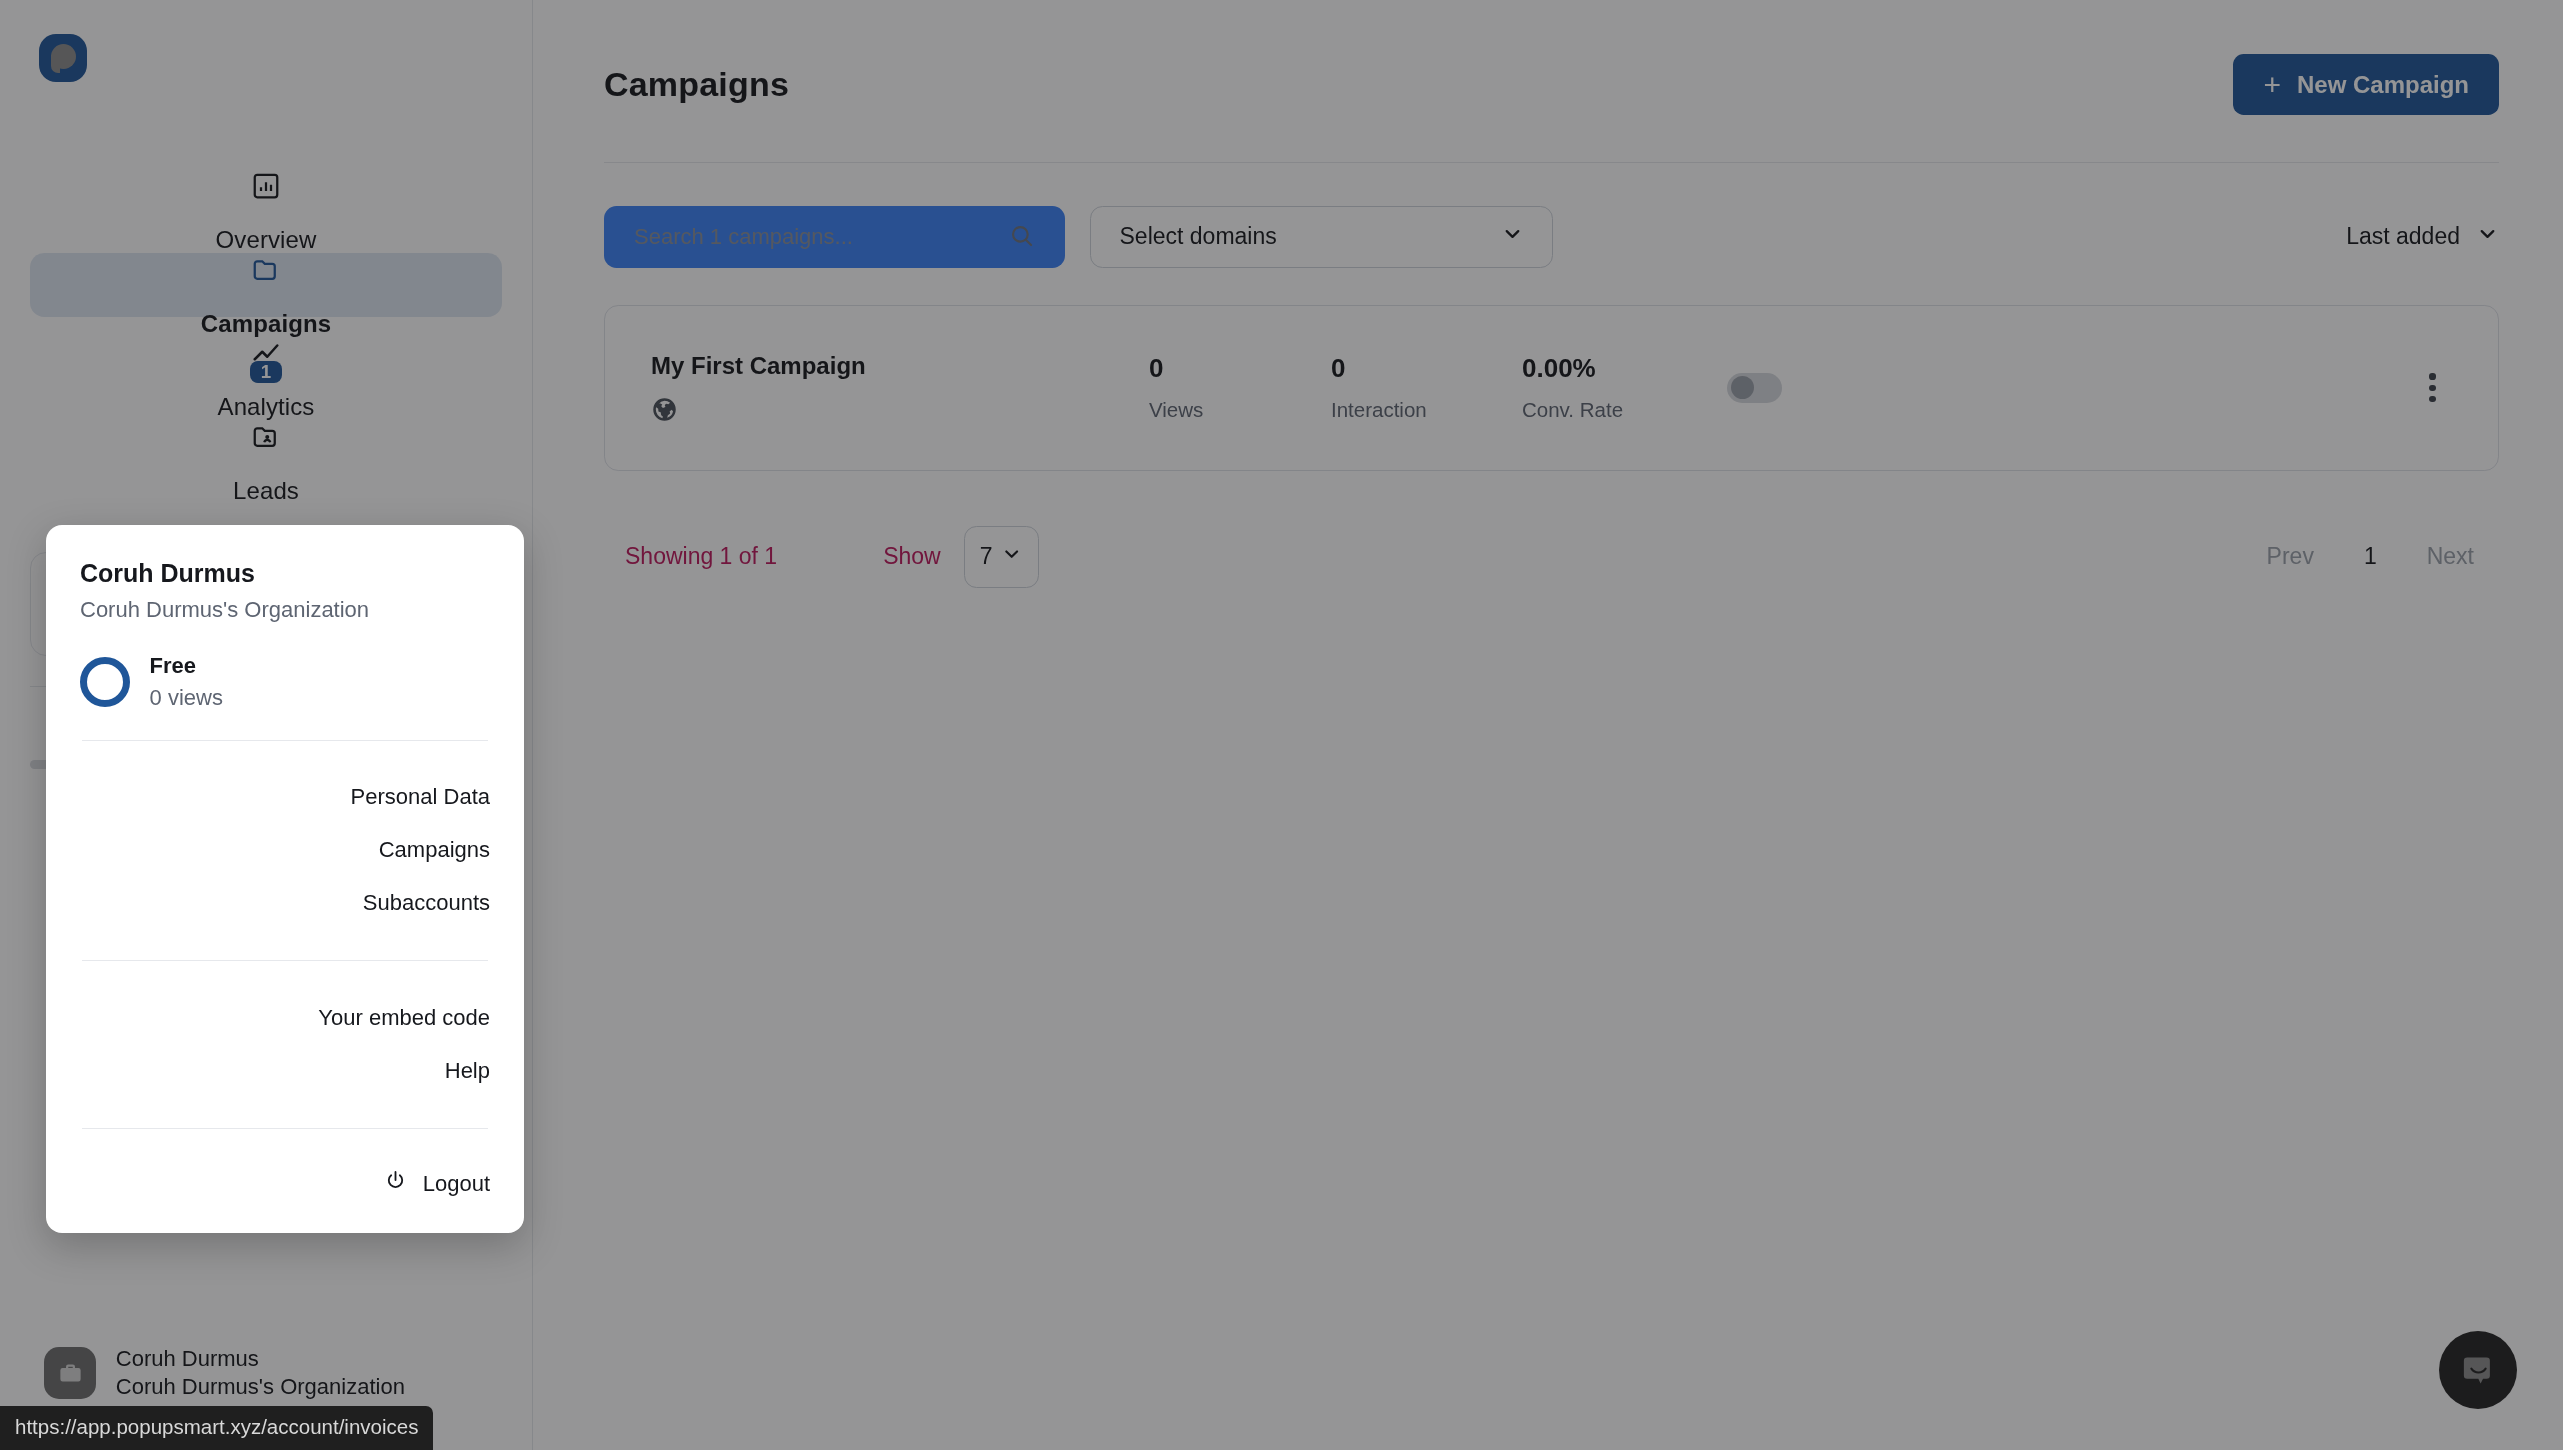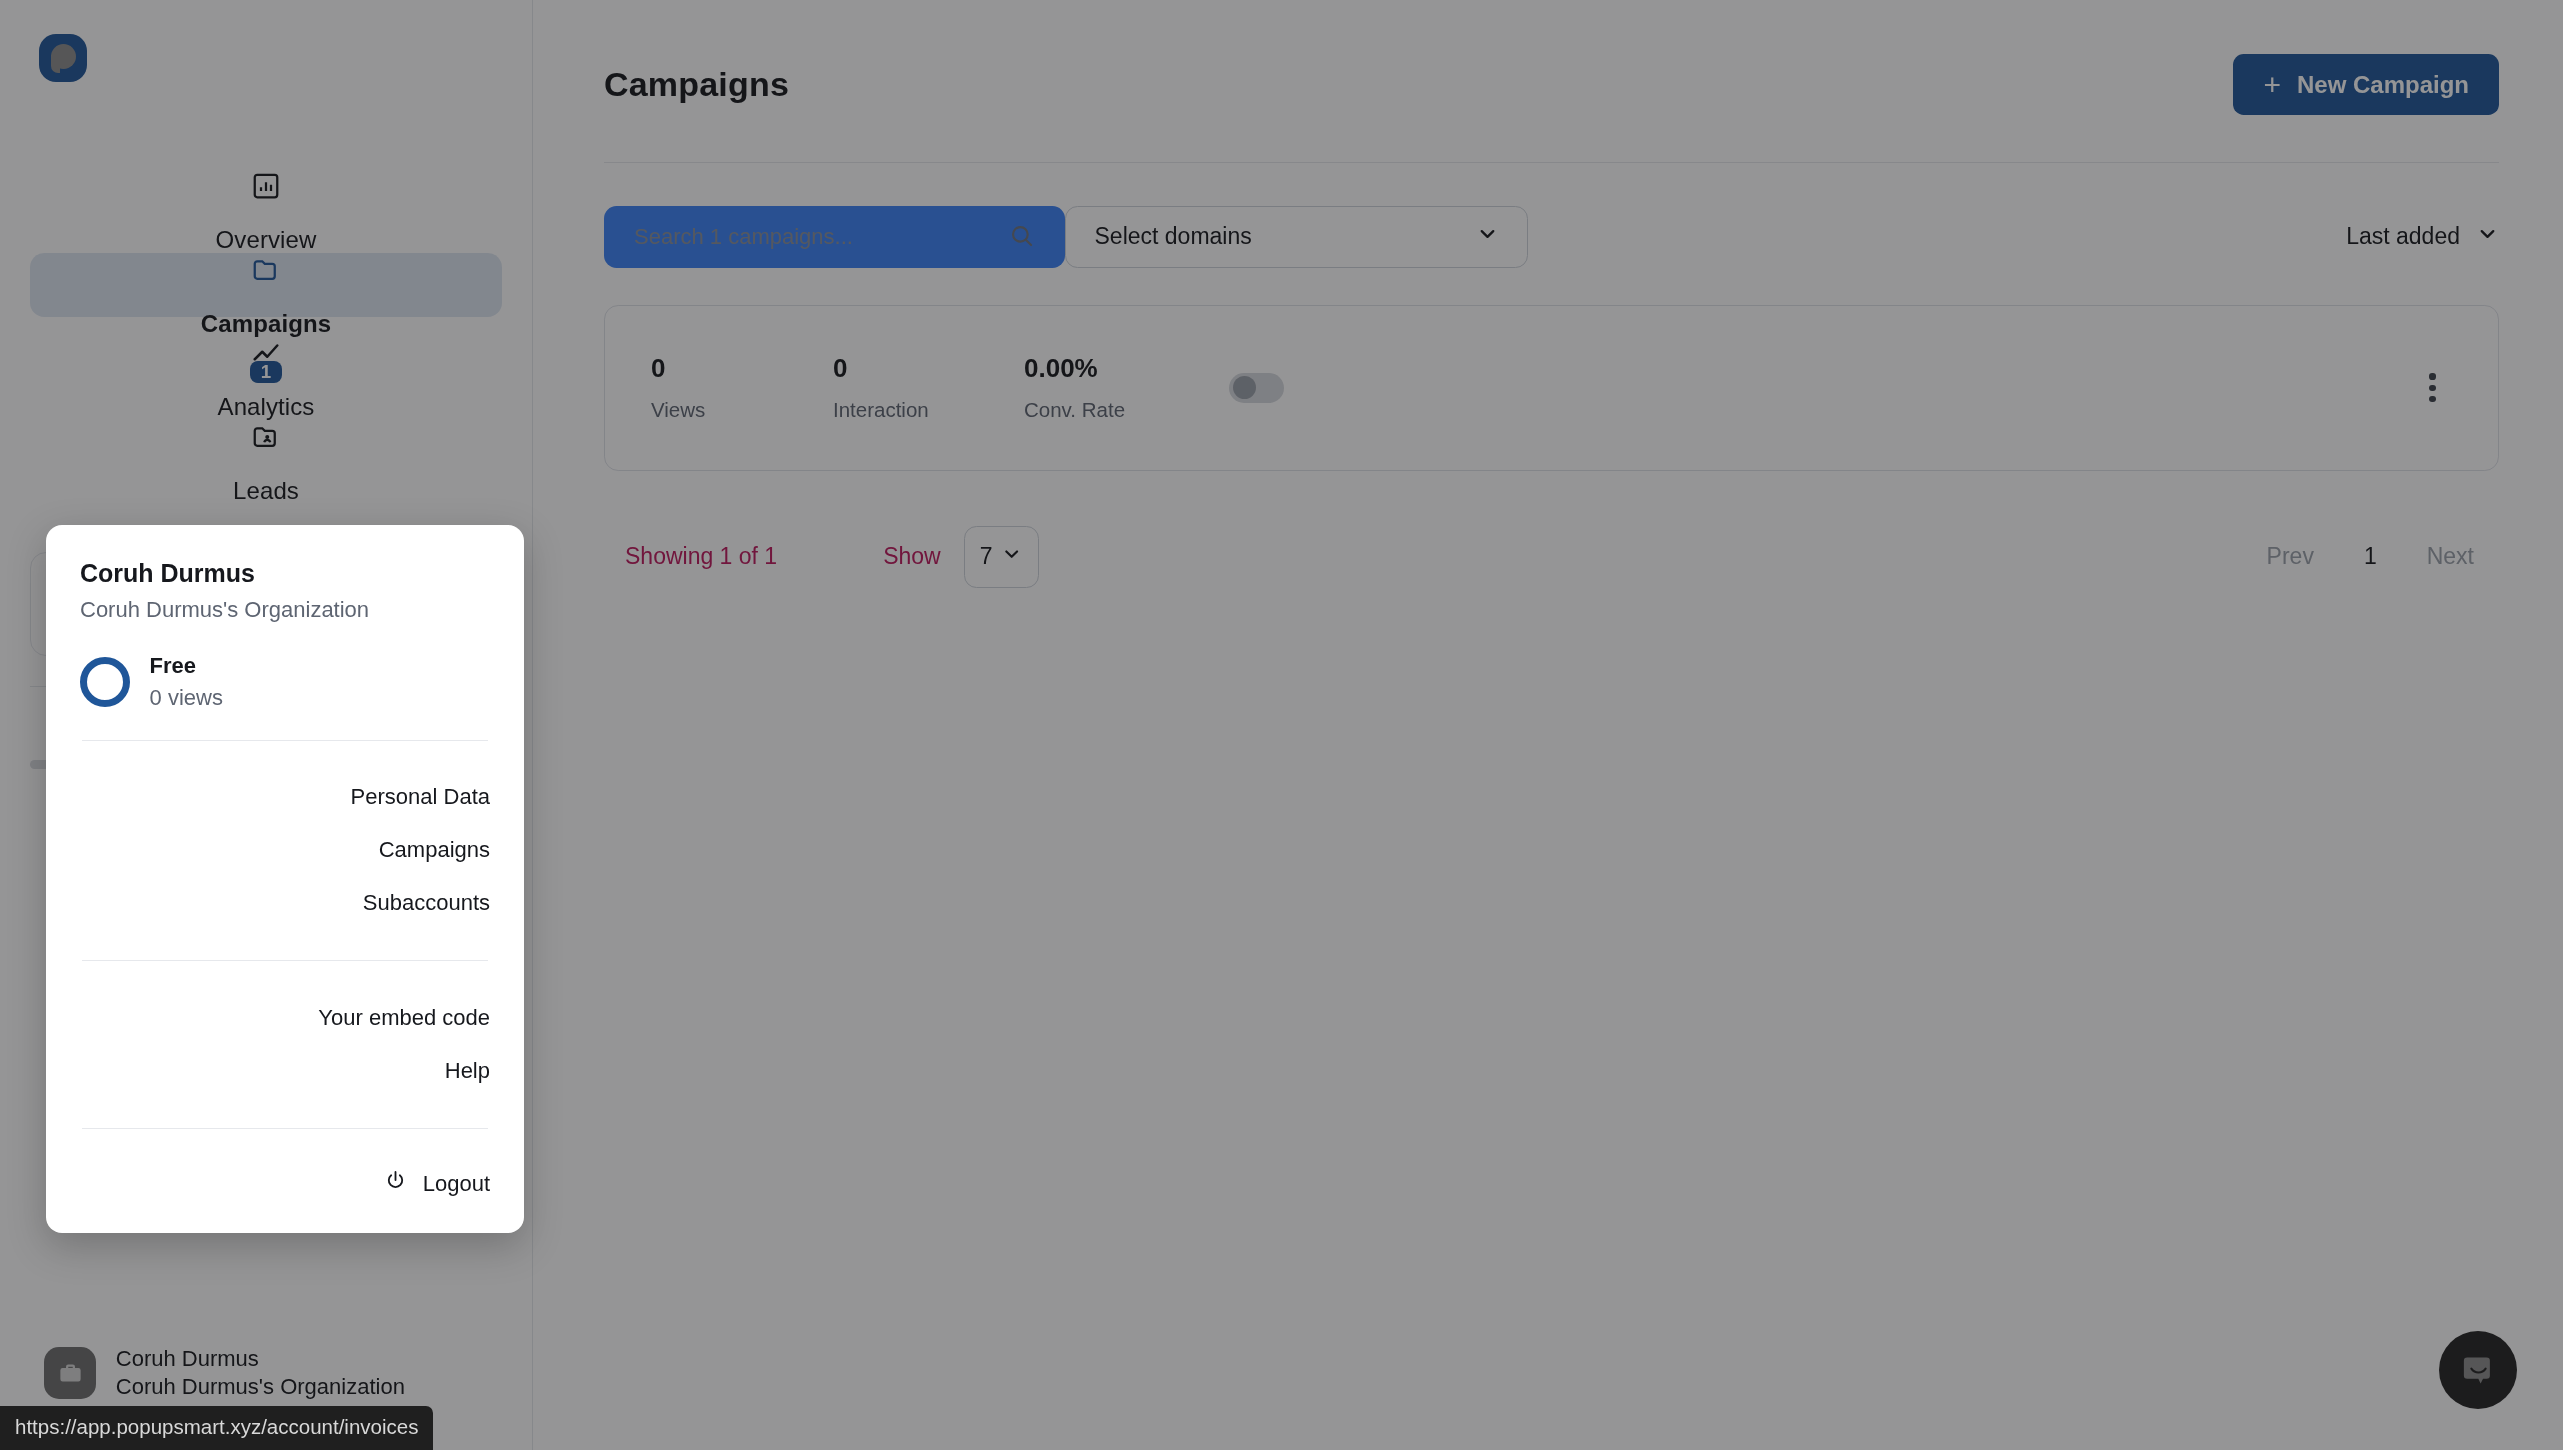--- a/index.html
+++ b/index.html
@@ -200,20 +200,21 @@
   #search-input {
     flex: 1;
     border: none; outline: none; background: transparent;
     font-size: 22px;
     font-family: inherit;
     color: #16181d;
   }
   #search-input::placeholder { color: #8b919c; }
 
   #domain-select {
+    margin-left: 25px;
     width: 463px; height: 62px;
     border: 0.9px solid #ced3db;
     border-radius: 12.5px;
     display: flex; align-items: center; justify-content: space-between;
     padding: 0 28.5px;
     font-size: 23px;
     color: #16181d;
     cursor: pointer;
     background: transparent;
   }
@@ -514,20 +515,28 @@
         <span>
           <svg width="23" height="23" viewBox="0 0 24 24" fill="none" stroke="#16181d" stroke-width="2.4" stroke-linecap="round" stroke-linejoin="round">
             <polyline points="6,9.5 12,15.5 18,9.5"></polyline>
           </svg>
         </span>
       </div>
     </div>
 
     <div id="campaign-list">
       <div class="campaign-card">
+        <div class="camp-identity">
+          <div class="camp-name">My First Campaign</div>
+          <div class="camp-domain-icon">
+            <svg width="27" height="27" viewBox="0 0 24 24" fill="#4a5059">
+              <path d="M12 2a10 10 0 1 0 0 20 10 10 0 0 0 0-20zm0 2.2a7.8 7.8 0 0 1 5 1.8l-1.6 1.3-1.9-.4-1.3 1.1.6 1.7-2.2 1-1.5-1.5.9-1.7-2-1.1-1.3.9A7.8 7.8 0 0 1 12 4.2zM4.3 12c0-.7.1-1.4.3-2l1.8 1.4.2 2.4 2 .7.5 2.6 1.4 1.2-.3 1.4A7.8 7.8 0 0 1 4.3 12zm10.1 7.3.6-2.3 2-1.5-.4-2 1.9-1.3 1.1 1.5A7.8 7.8 0 0 1 14.4 19.3z"></path>
+            </svg>
+          </div>
+        </div>
 
         <div class="metric metric-views">
           <div class="metric-val">0</div>
           <div class="metric-lbl">Views</div>
         </div>
 
         <div class="metric metric-interaction">
           <div class="metric-val">0</div>
           <div class="metric-lbl">Interaction</div>
         </div>

